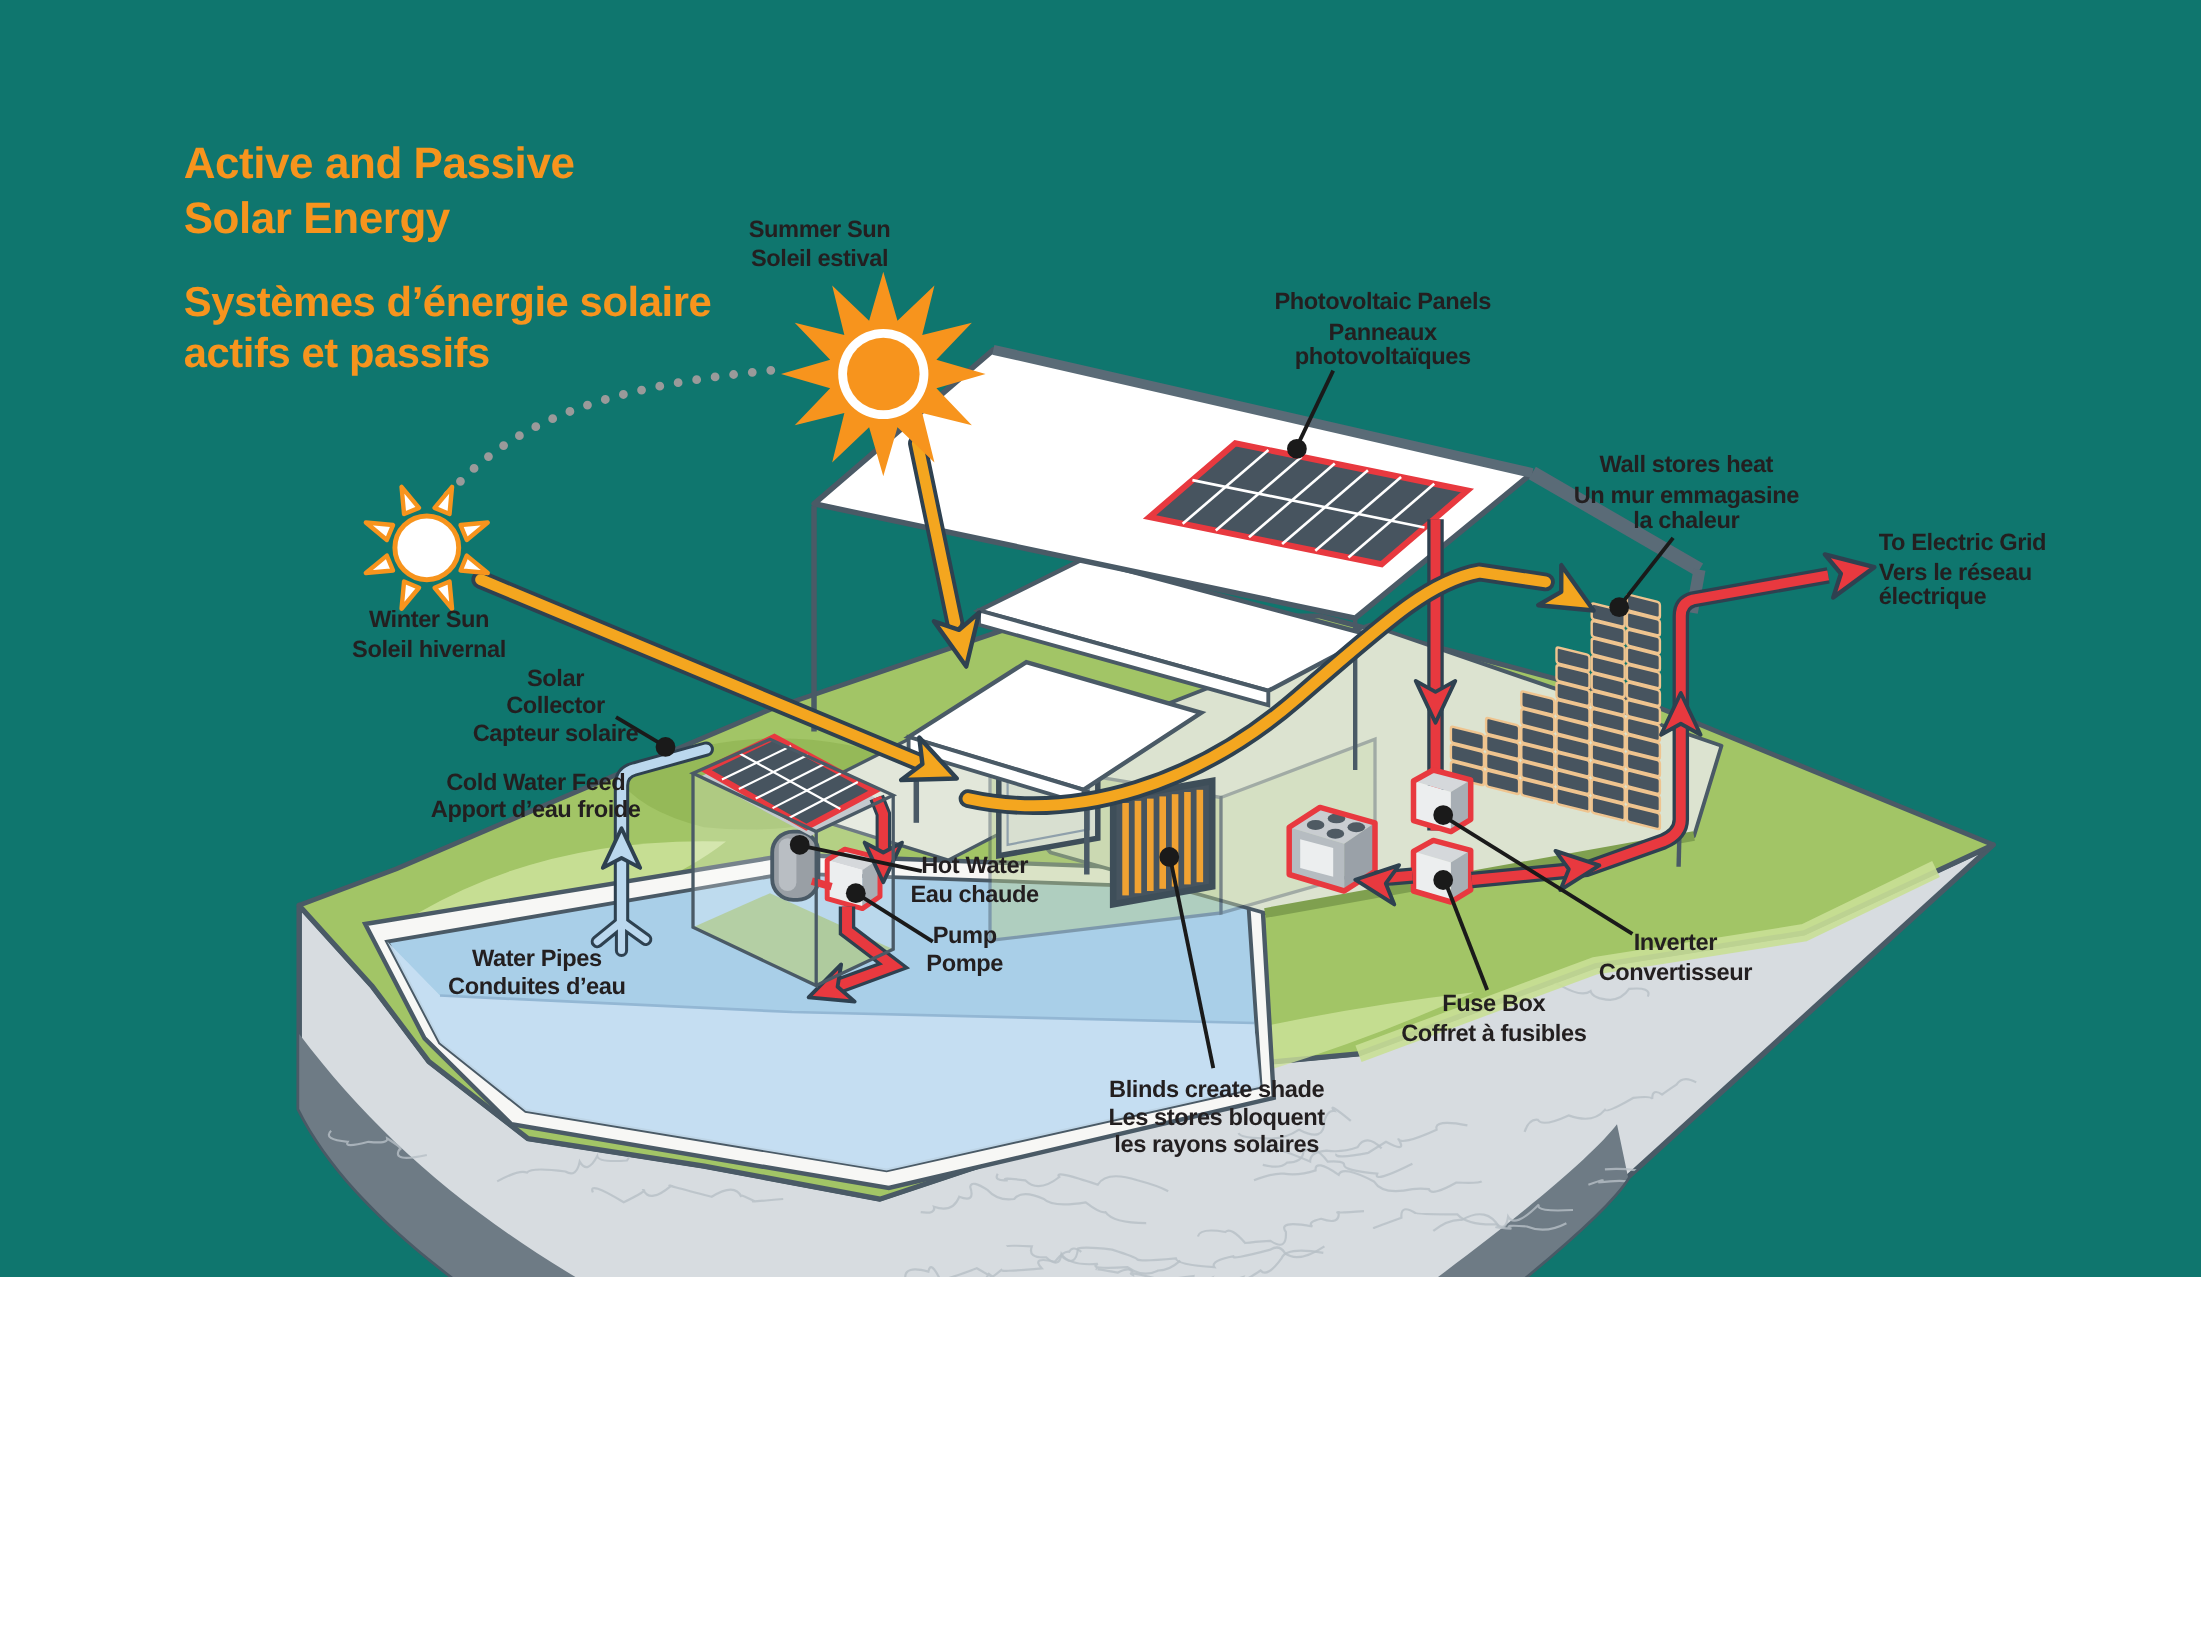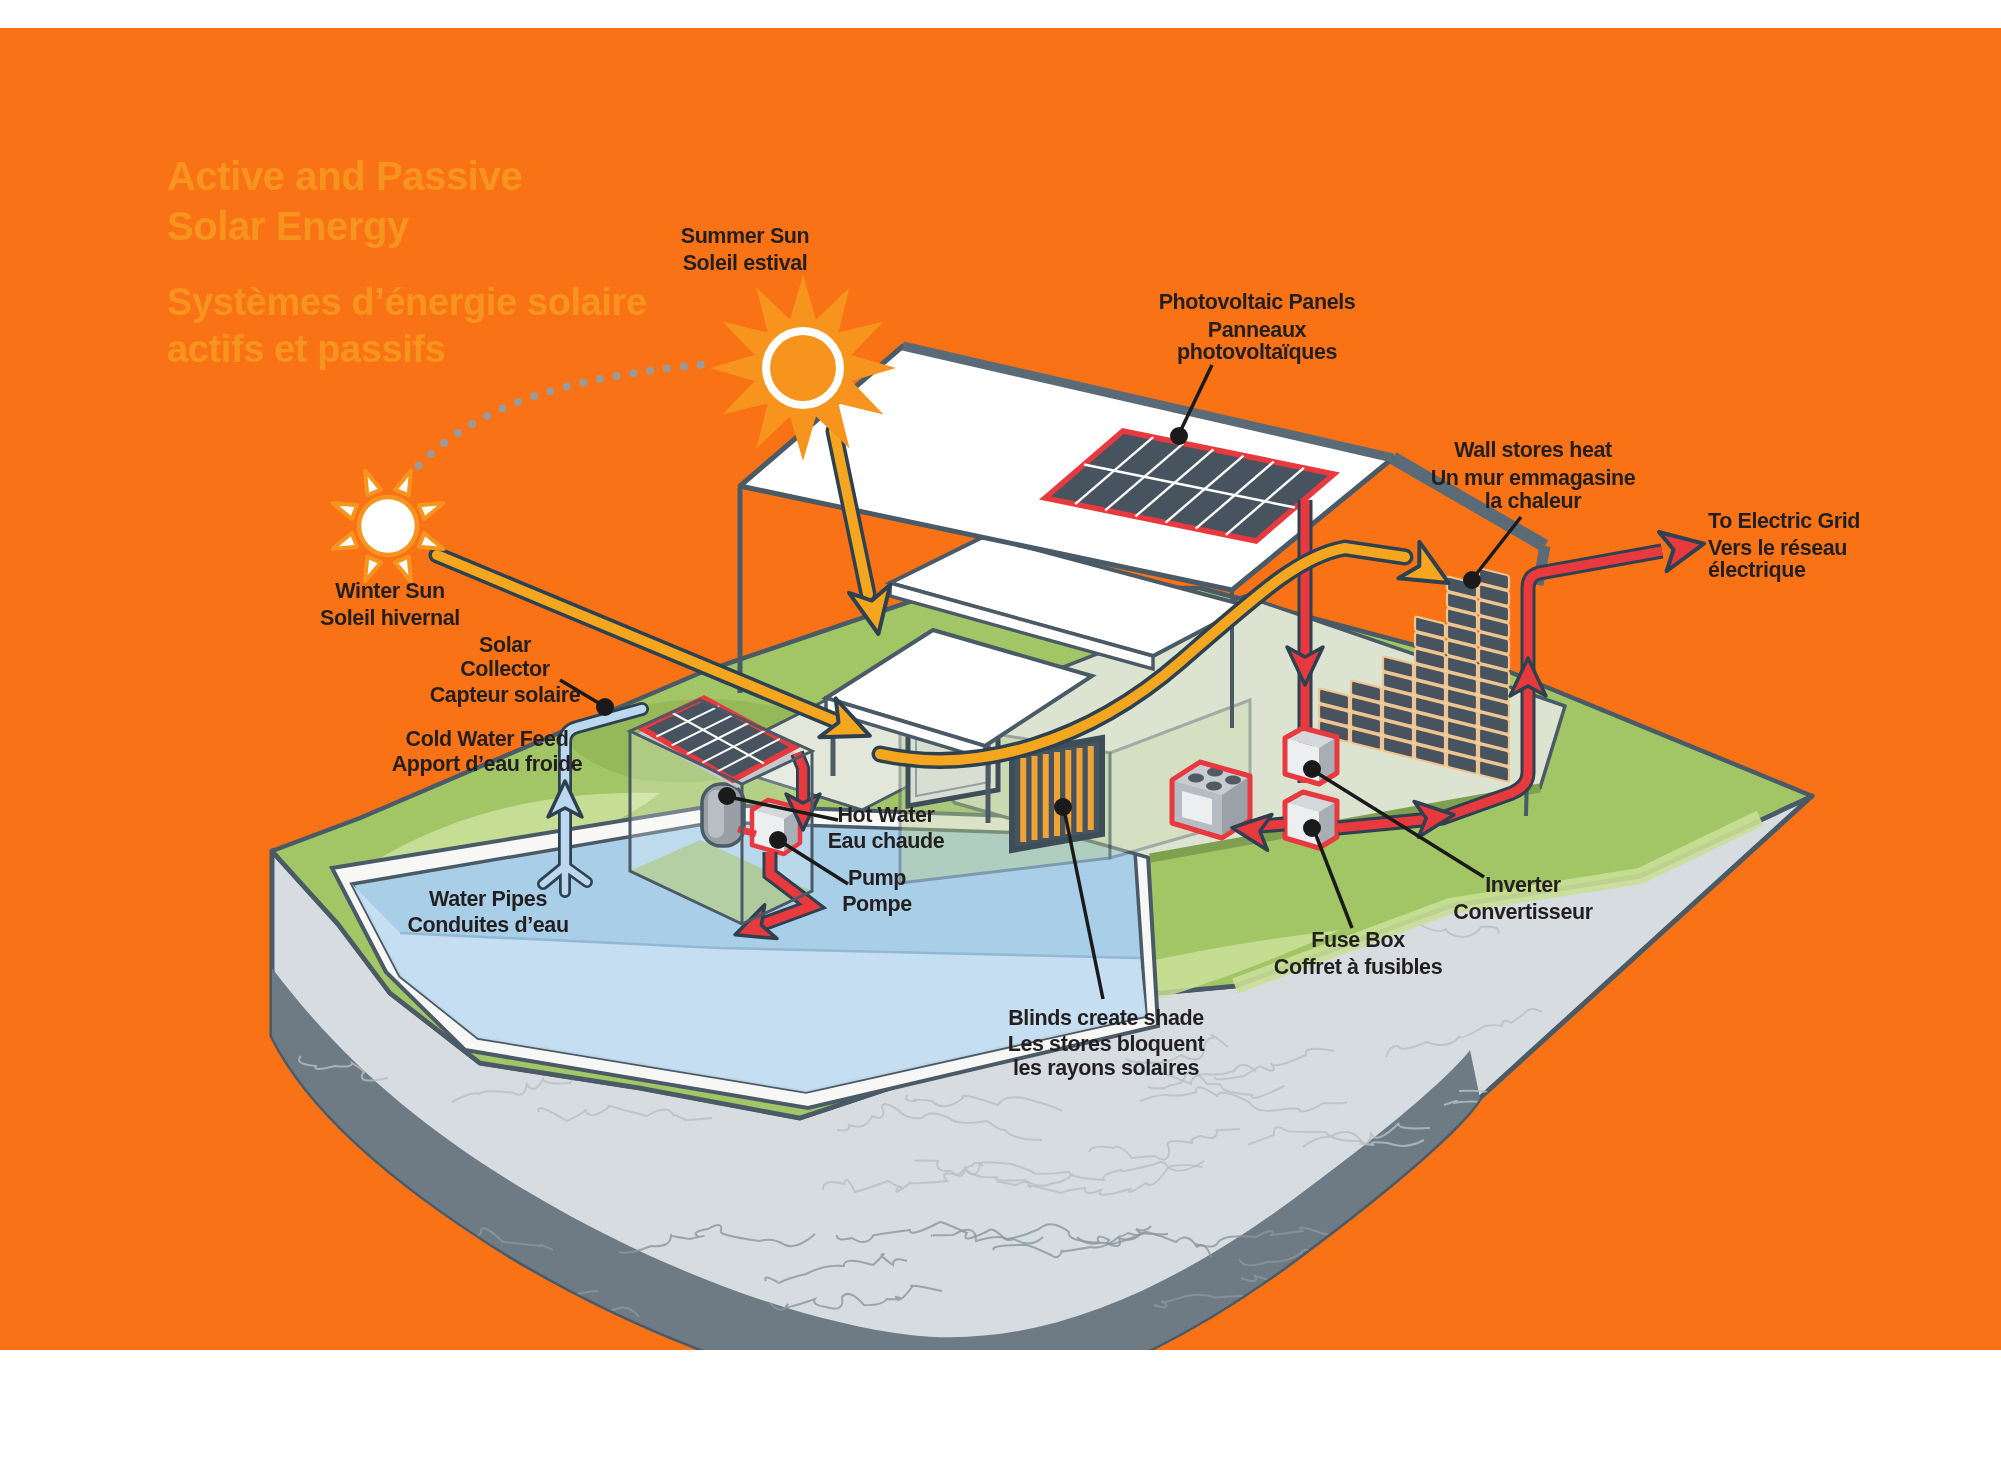--- a/index.html
+++ b/index.html
@@ -1,17 +1,17 @@
 <!DOCTYPE html>
 <html><head>
 <meta charset="utf-8">
 <style>
   html,body{margin:0;padding:0;background:#ffffff;}
-  .stage{position:relative;width:2001px;height:1322px;background:#f97316;overflow:hidden;
-         font-family:"Liberation Sans",sans-serif;margin-top:28px;}
+  .stage{position:relative;width:2001px;height:1161px;background:#0f766e;overflow:hidden;
+         font-family:"Liberation Sans",sans-serif;}
   svg{position:absolute;left:0;top:0;}
   text{font-family:"Liberation Sans",sans-serif;font-weight:bold;fill:#231f20;letter-spacing:-0.4px;}
   .lbl{font-size:21.5px;}
   .title-en{font-size:40px;fill:#f7941d;}
   .title-fr{font-size:38px;fill:#f7941d;}
 </style>
 </head>
 <body>
 
 <div class="stage">

